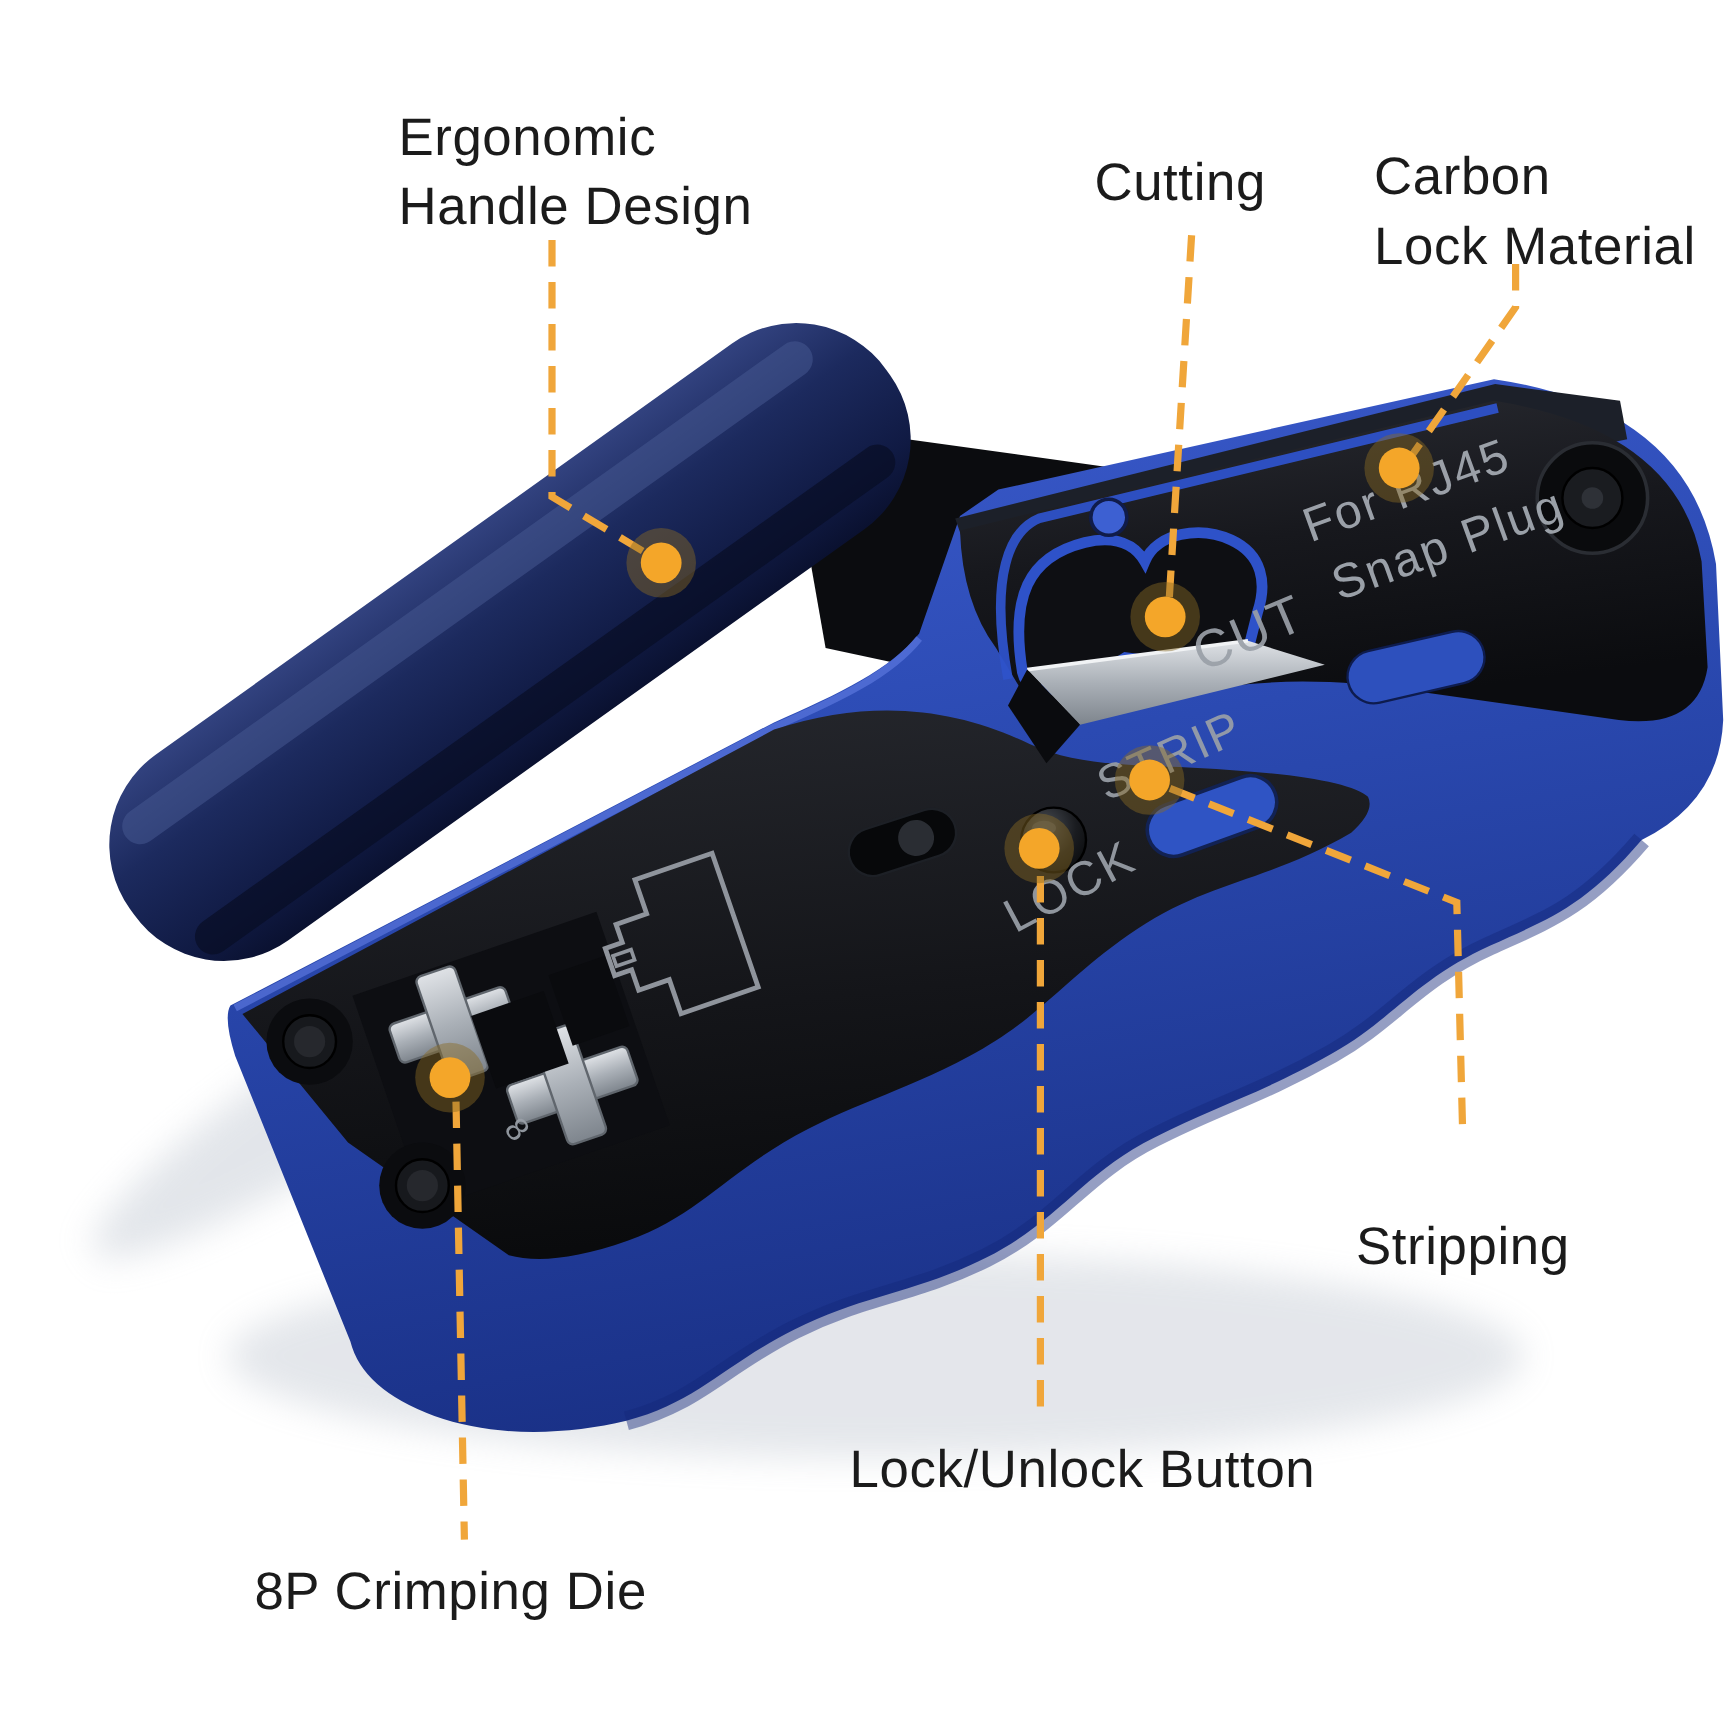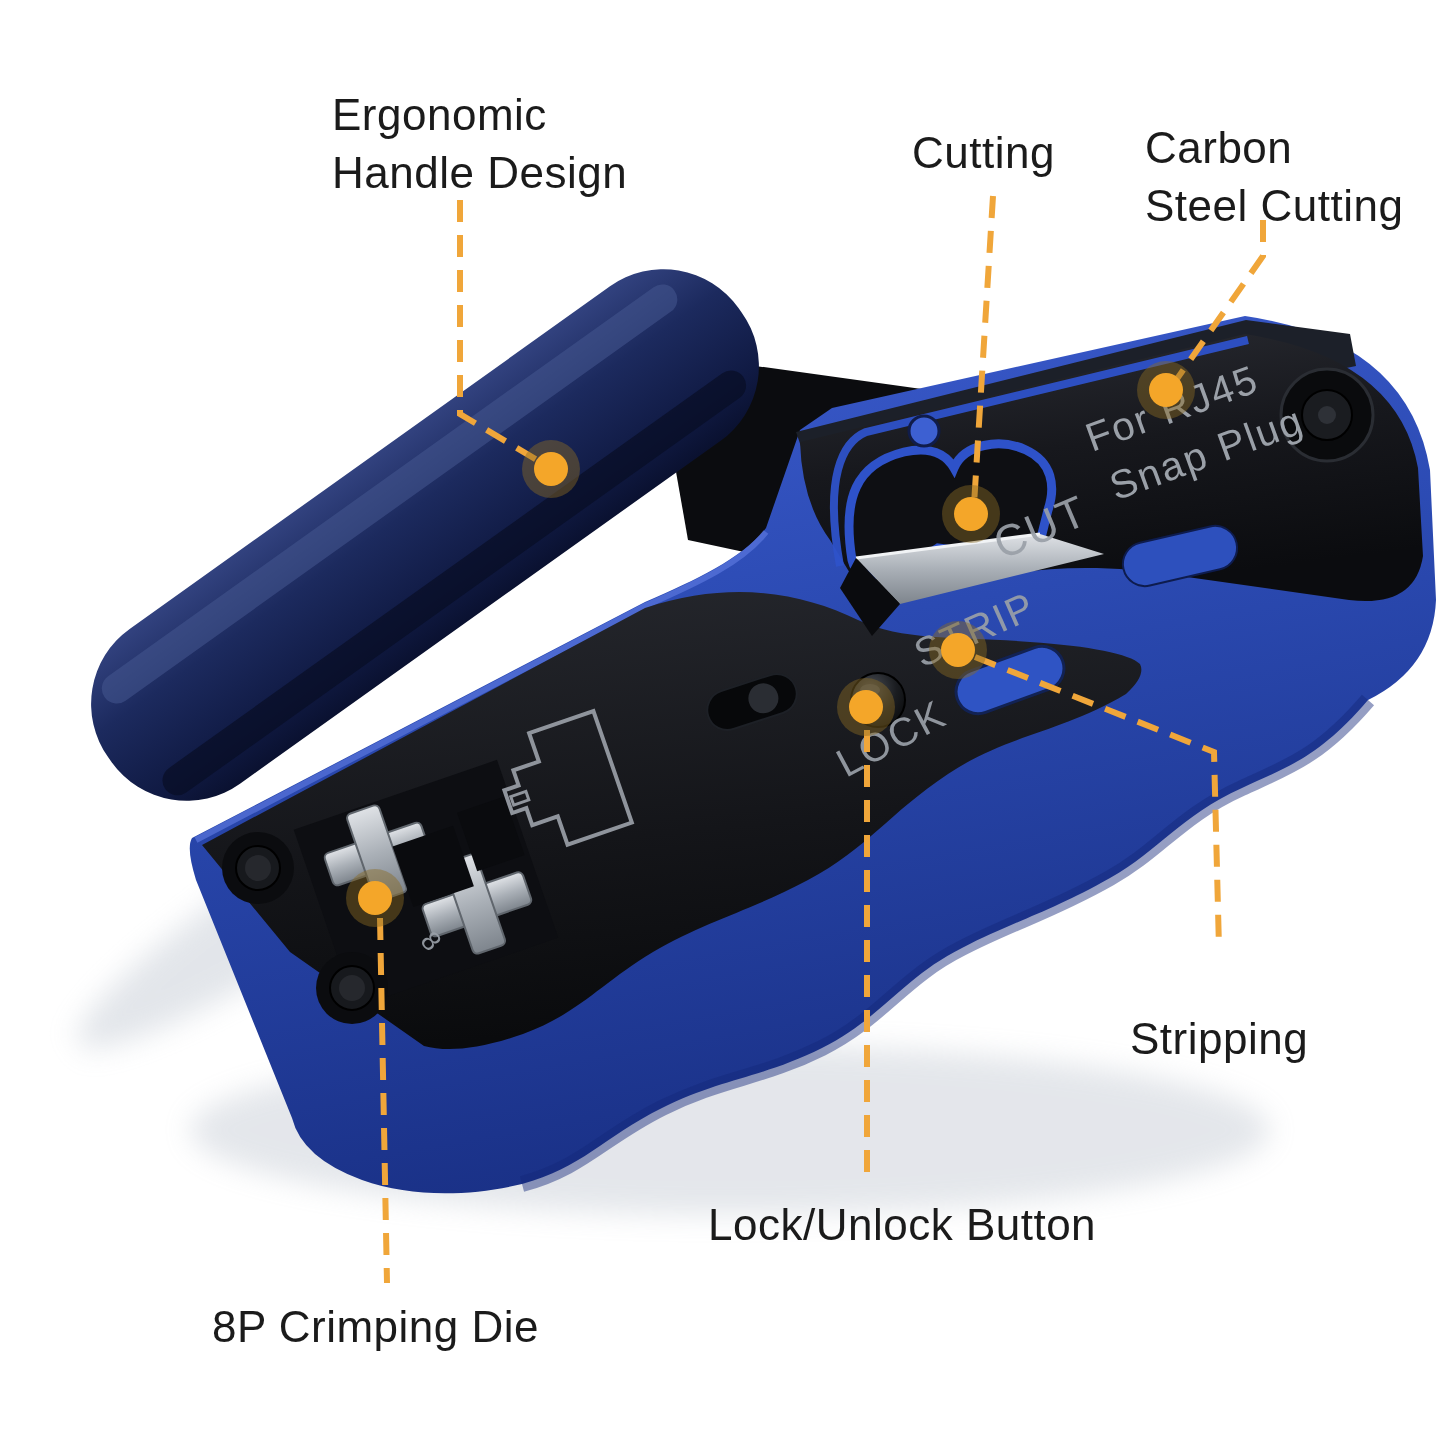--- a/index.html
+++ b/index.html
@@ -235,21 +235,21 @@
     <div>Ergonomic</div>
     <div>Handle Design</div>
   </div>
 
   <div class="label" style="left:912px;top:124px;">
     <div>Cutting</div>
   </div>
 
   <div class="label" style="left:1145px;top:119px;">
     <div>Carbon</div>
-    <div>Steel Cutting</div>
+    <div>Lock Material</div>
   </div>
 
   <div class="label" style="left:1130px;top:972px;margin-top:38px;">
     <div>Stripping</div>
   </div>
 
   <div class="label" style="left:674px;top:1196px;margin-left:34px;">
     <div>Lock/Unlock Button</div>
   </div>
 

